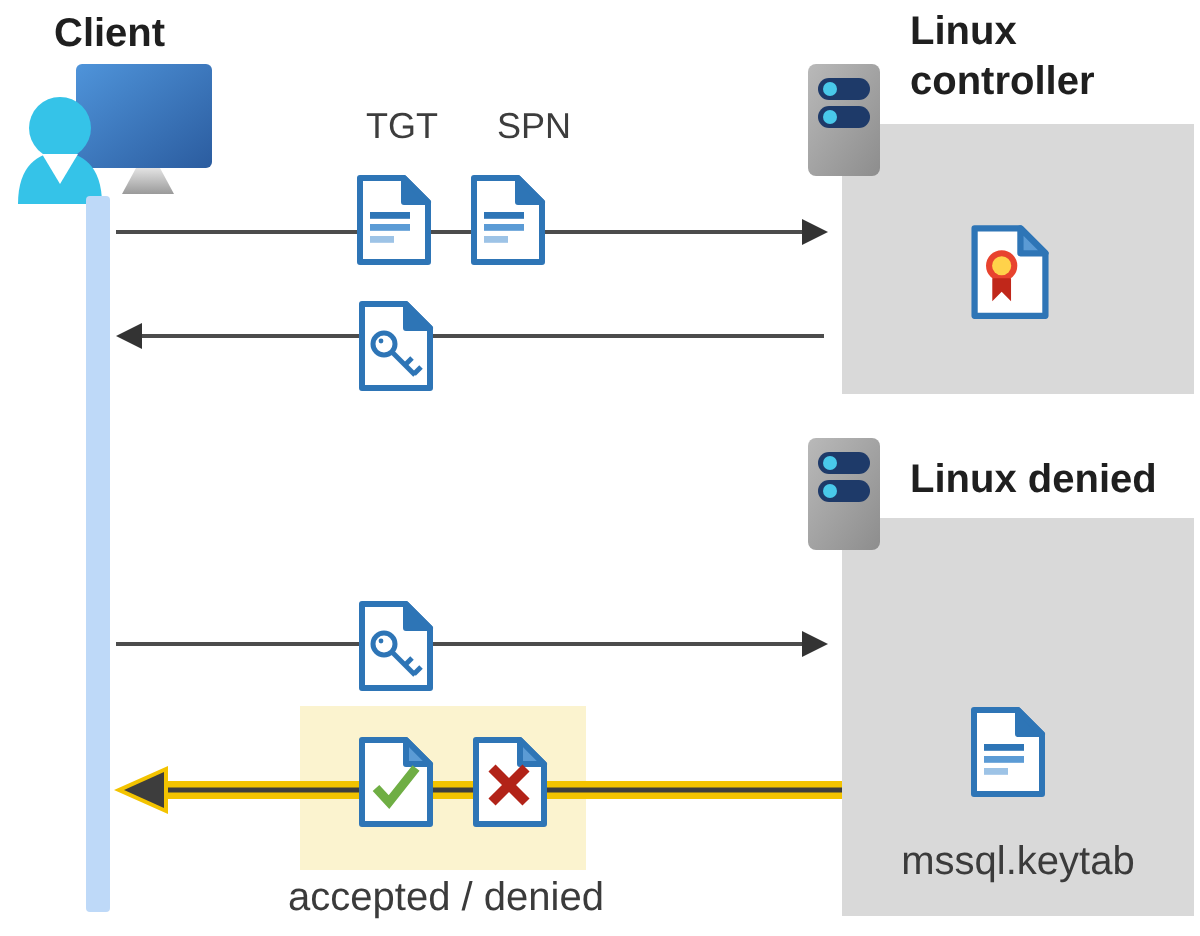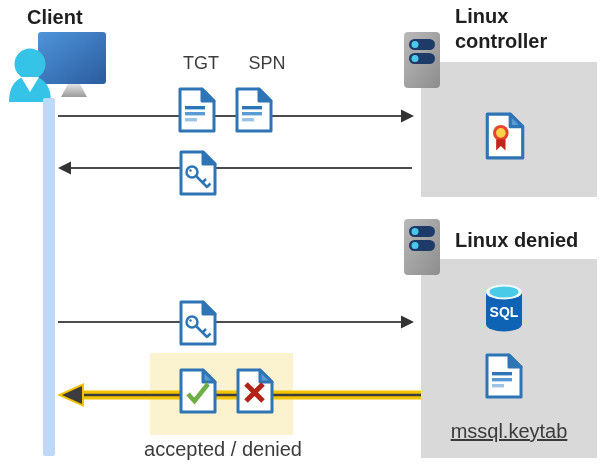--- a/index.html
+++ b/index.html
@@ -120,40 +120,32 @@
   <div class="abs" style="left:403px; top:218px;">
     <svg width="38" height="58" viewBox="0 0 38 58">
       <rect x="1" y="1" width="36" height="56" rx="4" fill="url(#srv1)"></rect>
       <rect x="6" y="8" width="26" height="11" rx="5.5" fill="#1e3a69"></rect>
       <circle cx="12" cy="13.5" r="3.5" fill="#49c9ea"></circle>
       <rect x="6" y="22" width="26" height="11" rx="5.5" fill="#1e3a69"></rect>
       <circle cx="12" cy="27.5" r="3.5" fill="#49c9ea"></circle>
     </svg>
   </div>
 
-  <div class="abs" style="left:483px; top:282px;">
-    <svg width="42" height="52" viewBox="0 0 42 52">
-      <path d="M3 10 V42 A18 7.5 0 0 0 39 42 V10 Z" fill="#0e63b4"></path>
-      <ellipse cx="21" cy="10" rx="18" ry="7.5" fill="#ecf8fc"></ellipse>
-      <ellipse cx="21" cy="10" rx="14.5" ry="5.5" fill="#49cbe8"></ellipse>
-      <text x="21" y="35" text-anchor="middle" class="sql-text">SQL</text>
-    </svg>
-  </div>
 
   <div class="abs" style="left:484px; top:352px;">
     <svg width="40" height="48" viewBox="0 0 40 48">
       <path d="M3 3 H25 L37 15 V45 H3 Z" fill="#ffffff" stroke="#2e75b6" stroke-width="3" stroke-linejoin="round"></path>
       <path d="M25 3 L37 15 H25 Z" fill="#2e75b6" stroke="#2e75b6" stroke-width="3" stroke-linejoin="round"></path>
       <rect x="8" y="20" width="20" height="3.4" fill="#2e75b6"></rect>
       <rect x="8" y="26" width="20" height="3.4" fill="#5b9bd5"></rect>
       <rect x="8" y="32" width="12" height="3.4" fill="#9dc3e6"></rect>
     </svg>
   </div>
 
-  <div class="abs file-label" style="left:421px; top:420px; width:176px;text-decoration:underline;">mssql.keytab</div>
+  <div class="abs file-label" style="left:421px; top:420px; width:176px;">mssql.keytab</div>
 
   <div class="abs small-label" style="left:177px; top:53px; width:42px;text-align:right;">TGT</div>
   <div class="abs small-label" style="left:246px; top:53px; width:42px;">SPN</div>
 
   <div class="abs" style="left:58px; top:108px;">
     <svg width="356" height="16" viewBox="0 0 356 16">
       <line x1="0" y1="8" x2="345" y2="8" stroke="#4c4c4c" stroke-width="2"></line>
       <polygon points="343,1.5 356,8 343,14.5" fill="#333333"></polygon>
     </svg>
   </div>

